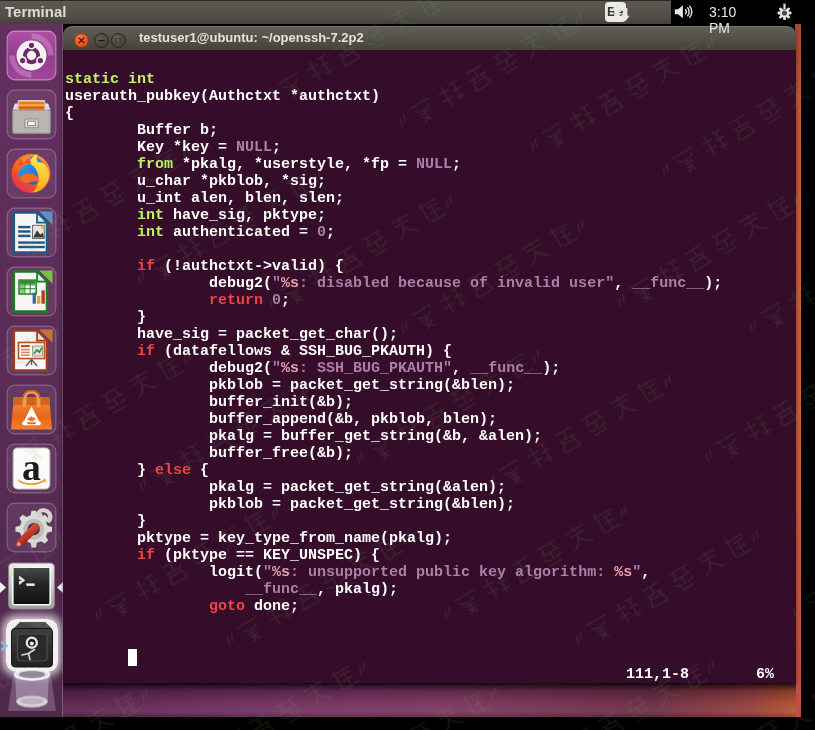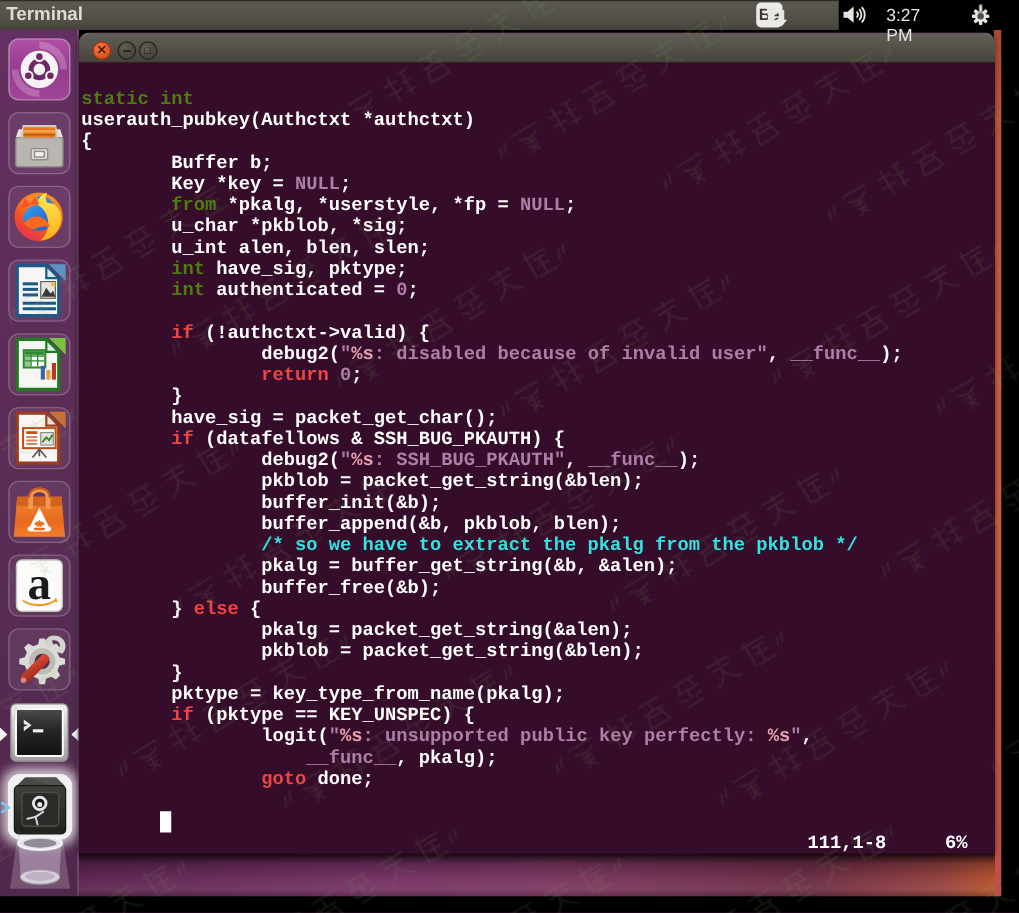--- a/index.html
+++ b/index.html
@@ -32,23 +32,23 @@
   border-top:1px solid #75726a;box-sizing:border-box;}
 #titlebar .title{left:76px;top:3.5px;font-size:13px;font-weight:bold;color:#e6e2da;}
 .wbtn{position:absolute;top:6px;width:13px;height:13px;border-radius:50%;}
 #btnclose{left:11px;background:radial-gradient(circle at 35% 30%,#f8794a,#e2571d 60%,#c64312);border:0.5px solid #9a3a10;}
 #btnmin{left:31px;background:radial-gradient(circle at 35% 30%,#625e54,#47443e 70%);border:0.5px solid #26231f;}
 #btnmax{left:47.5px;background:radial-gradient(circle at 35% 30%,#625e54,#47443e 70%);border:0.5px solid #26231f;}
 .wsym{position:absolute;font-size:10.5px;font-weight:bold;color:#2e1508;width:13px;text-align:center;line-height:13px;}
 
 #code{left:65px;top:70.5px;margin:0;font-family:"Liberation Mono",monospace;
   font-size:15px;line-height:17px;font-weight:bold;color:#ffffff;white-space:pre;}
-.g{color:#4d7c0f;} .y{color:#ef4444;} .p{color:#ad7fa8;margin-top:12px;} .c{color:#34e2e2;} .k{color:#e8a2b0;}
+.g{color:#bef264;} .y{color:#ef4444;} .p{color:#ad7fa8;margin-top:12px;} .c{color:#34e2e2;} .k{color:#e8a2b0;}
 #cursor{left:128px;top:648.5px;width:9px;height:17px;background:#fff;}
-#ruler{left:646px;top:666px;font-family:"Liberation Mono",monospace;font-size:15px;
+#ruler{left:626px;top:666px;font-family:"Liberation Mono",monospace;font-size:15px;
   font-weight:bold;color:#fff;line-height:17px;}
 #pct{left:756px;top:666px;font-family:"Liberation Mono",monospace;font-size:15px;
   font-weight:bold;color:#fff;line-height:17px;}
 
 #wm{left:0;top:0;width:815px;height:730px;overflow:hidden;pointer-events:none;}
 </style></head>
 <body>
 <div class="abs" id="wallright"></div>
 <div class="abs" id="wallbottom"></div>
 <div class="abs" id="launcher">
@@ -285,20 +285,21 @@
   <div class="abs" id="titlebar">
     <div class="wbtn" id="btnclose">
         <div class="wsym" style="color:#501a04;font-size:10px;">✕</div>
       </div>
     <div class="wbtn" id="btnmin">
         <div class="wsym" style="color:#16130f;font-size:12px;">–</div>
       </div>
     <div class="wbtn" id="btnmax">
         <div class="wsym" style="color:#16130f;font-size:8.5px;">□</div>
       </div>
+    <div class="abs title">testuser1@ubuntu: ~/openssh-7.2p2</div>
   </div>
 </div>
 <pre class="abs" id="code"><span class="g">static int</span>
 userauth_pubkey(Authctxt *authctxt)
 {
         Buffer b;
         Key *key = <span class="p">NULL</span>;
         <span class="g">from</span> *pkalg, *userstyle, *fp = <span class="p">NULL</span>;
         u_char *pkblob, *sig;
         u_int alen, blen, slen;
@@ -308,39 +309,38 @@
         <span class="y">if</span> (!authctxt-&gt;valid) {
                 debug2(<span class="p">"</span><span class="k">%s</span><span class="p">: disabled because of invalid user"</span>, <span class="p">__func__</span>);
                 <span class="y">return</span> <span class="p">0</span>;
         }
         have_sig = packet_get_char();
         <span class="y">if</span> (datafellows &amp; SSH_BUG_PKAUTH) {
                 debug2(<span class="p">"</span><span class="k">%s</span><span class="p">: SSH_BUG_PKAUTH"</span>, <span class="p">__func__</span>);
                 pkblob = packet_get_string(&amp;blen);
                 buffer_init(&amp;b);
                 buffer_append(&amp;b, pkblob, blen);
-                <span class="c">/* so we have to extract the pkalg from the pkblob */</span>
                 pkalg = buffer_get_string(&amp;b, &amp;alen);
                 buffer_free(&amp;b);
         } <span class="y">else</span> {
                 pkalg = packet_get_string(&amp;alen);
                 pkblob = packet_get_string(&amp;blen);
         }
         pktype = key_type_from_name(pkalg);
         <span class="y">if</span> (pktype == KEY_UNSPEC) {
-                logit(<span class="p">"</span><span class="k">%s</span><span class="p">: unsupported public key perfectly: </span><span class="k">%s</span><span class="p">"</span>,
+                logit(<span class="p">"</span><span class="k">%s</span><span class="p">: unsupported public key algorithm: </span><span class="k">%s</span><span class="p">"</span>,
                     <span class="p">__func__</span>, pkalg);
                 <span class="y">goto</span> done;</pre>
 <div class="abs" id="cursor"></div>
 <div class="abs" id="ruler">111,1-8</div>
 <div class="abs" id="pct">6%</div>
 <div class="abs" id="menubar">
   <div class="abs appname">Terminal</div>
   <div class="abs" id="bebox">Be</div>
-  <div class="abs" id="clock">3:27 PM</div>
+  <div class="abs" id="clock">3:10 PM</div>
   <svg class="abs" style="left:610.5px;top:3.5px;width:20px;height:17px;" viewBox="0 0 20 17">
    <g fill="#e8e6e2">
         <path d="M6 0 L12.2 6.8 L8.7 6.8 L8.7 12.5 L3.3 12.5 L3.3 6.8 L-0.2 6.8 Z"></path>
    <path d="M14.5 17 L10.3 11.8 L12.6 11.8 L12.6 4 L16.4 4 L16.4 11.8 L18.7 11.8 Z"></path>
       </g>
     </svg>
   <svg class="abs" style="left:673.5px;top:3px;width:21px;height:17.5px;" viewBox="0 0 26 18">
    <polygon points="1,6 5,6 11,1 11,17 5,12 1,12" fill="#e6e4e0"></polygon>
    <g fill="none" stroke="#e6e4e0" stroke-width="1.8">
     <path d="M14 6 A4.5 4.5 0 0 1 14 12"></path>

